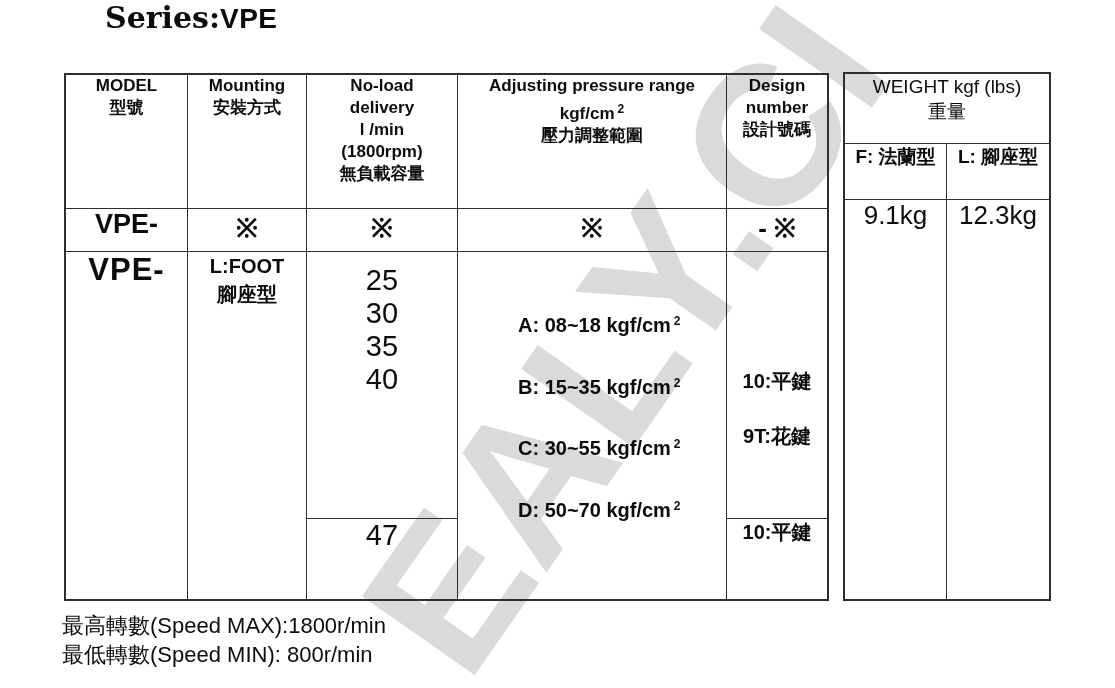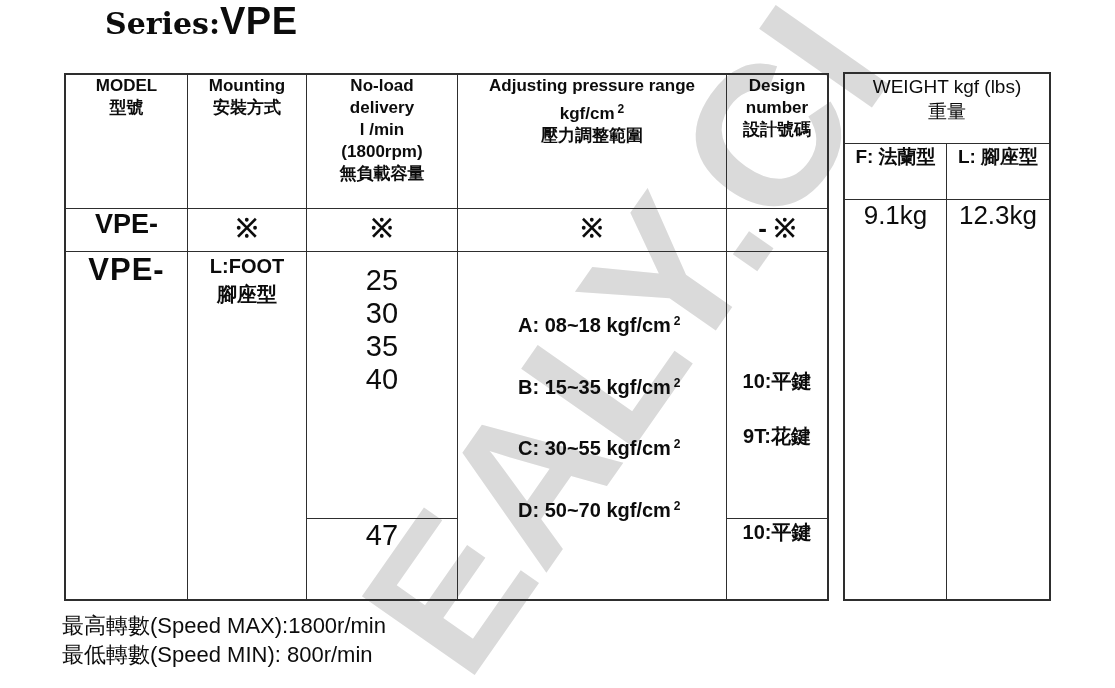--- a/index.html
+++ b/index.html
@@ -11,21 +11,21 @@
   
   .watermark {
     position:absolute; left:175px; top:230px; width:900px; height:220px;
     line-height:220px; text-align:center; font-size:200px; font-weight:bold;
     color:#dadada; transform:rotate(-55deg); white-space:nowrap; z-index:0;
     font-family:"Liberation Sans", sans-serif; user-select:none;
   }
   
   .title { position:absolute; left:105px; top:0; z-index:2; }
   .t-serif { font-family:"DejaVu Serif", serif; font-size:30px; font-weight:600; }
-  .t-bold  { font-family:"Liberation Sans", sans-serif; font-size:38px; font-weight:800; letter-spacing:0.5px; }
+  .t-bold  { font-family:"Liberation Sans", sans-serif; font-size:28px; font-weight:800; letter-spacing:0.5px; }
   
   .grid { position:absolute; display:grid; z-index:1; border:2px solid #2e2e2e; background:transparent; }
   .main {
     left:64px; top:73px;
     grid-template-columns:122px 119px 151px 269px 100px;
     grid-template-rows:134px 43px 267px 80px;
   }
   .weight {
     left:843px; top:72px;
     grid-template-columns:102px 102px;

